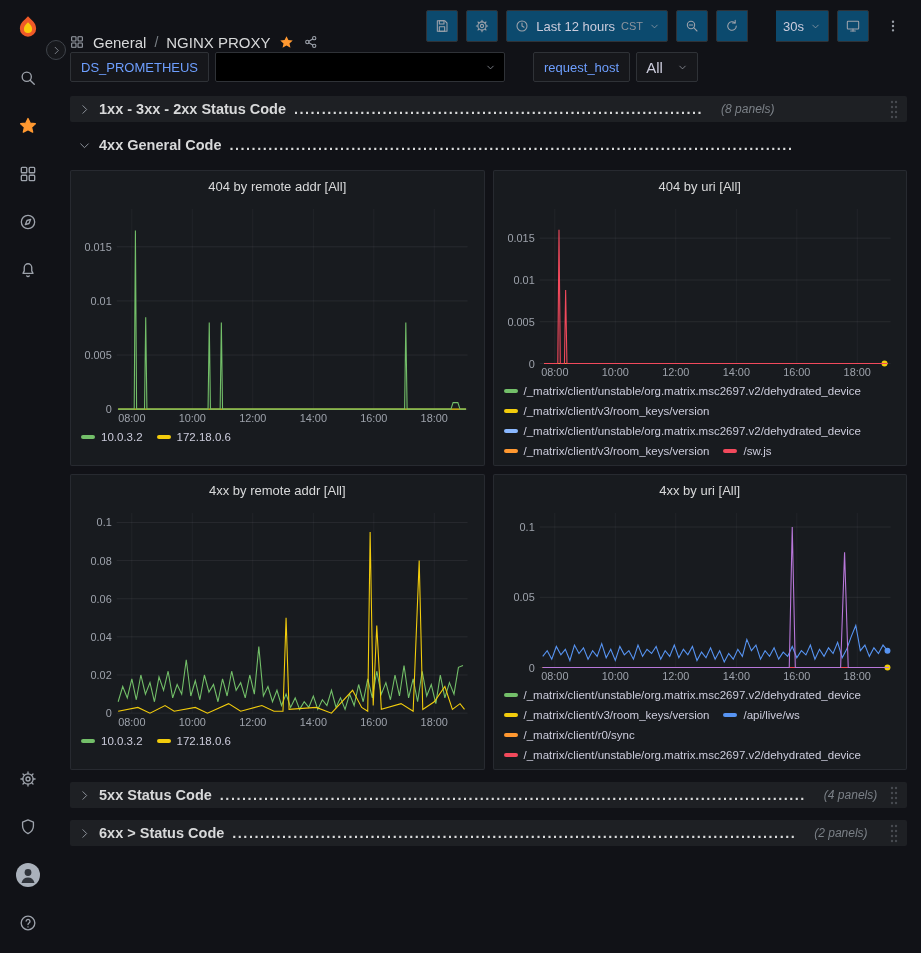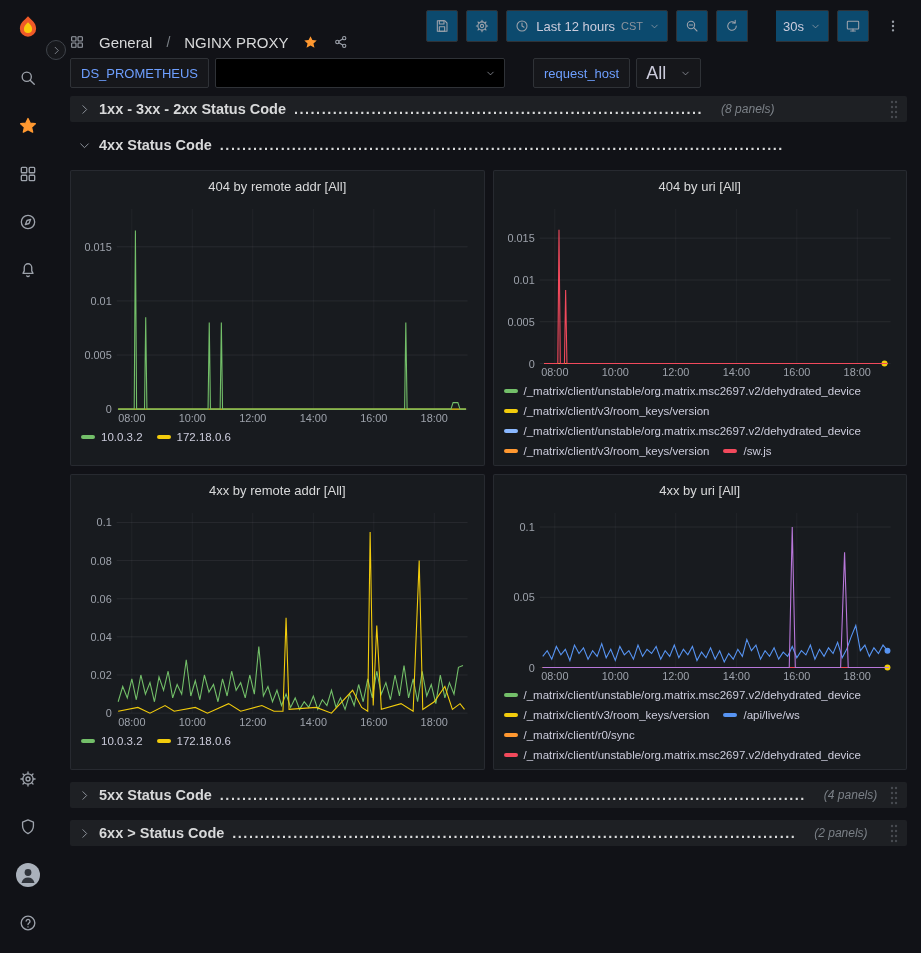--- a/index.html
+++ b/index.html
@@ -32,21 +32,21 @@
     display: grid; place-items: center; z-index: 9; cursor: pointer;
   }
   .expand-toggle .icon { width: 11px; height: 11px; }
 
   
   .header {
     position: absolute; left: 55px; top: 0; right: 0; height: 52px;
     display: flex; align-items: center; justify-content: space-between;
     padding: 0 12px 0 14px;
   }
-  .breadcrumb { display: flex; align-items: center; gap: 14px; margin-top: 32px; }
+  .breadcrumb { display: flex; align-items: center; gap: 8px; margin-top: 32px; }
   .crumb-section { font-size: 15px; color: #d8d9da; }
   .crumb-sep { font-size: 14px; color: #7b8087; }
   .crumb-title { font-size: 15px; font-weight: 500; color: #d8d9da; }
   .star-glyph { width: 17px; height: 17px; fill: #ff9830; stroke: none; }
   .header-right { display: flex; align-items: center; gap: 8px; }
   .hbtn {
     height: 32px; min-width: 32px; padding: 0 7px;
     background: #0c4a6e; border: 1px solid #2f3237; border-radius: 2px;
     display: flex; align-items: center; justify-content: center; gap: 6px;
     color: #ccccdc; font-size: 13px; cursor: pointer; font-family: inherit;
@@ -54,31 +54,31 @@
   .hbtn.noborder { background: transparent; border-color: transparent; }
   .btn-group { display: flex; }
   .btn-group .hbtn:first-child { border-radius: 2px 0 0 2px; }
   .btn-group .hbtn:last-child { border-radius: 0 2px 2px 0; border-left: none; margin-left: 28px; }
   .tz { font-size: 11px; color: #8e949d; }
   .caret { width: 11px; height: 11px; }
 
   
   .varbar {
     position: absolute; left: 55px; top: 52px; right: 0; height: 36px;
-    display: flex; align-items: flex-end; padding: 0 14px 0 15px; gap: 6px;
+    display: flex; align-items: flex-start; padding: 0 14px 0 15px; gap: 6px;
   }
   .varlabel {
     height: 30px; padding: 0 10px; display: flex; align-items: center;
     border: 1px solid #2f3237; border-radius: 2px; background: #16171b;
     color: #6e9fff; font-size: 13px; font-weight: 500; cursor: pointer;
   }
   .varvalue {
     height: 30px; padding: 0 9px; display: flex; align-items: center; gap: 14px;
     border: 1px solid #2f3237; border-radius: 2px; background: #16171b;
-    color: #ccccdc; font-size: 18px; cursor: pointer;
+    color: #ccccdc; font-size: 15px; cursor: pointer;
   }
   .ds-picker {
     width: 290px; height: 30px; background: #000000; border: 1px solid #2f3237;
     border-radius: 2px; display: flex; align-items: center; justify-content: flex-end;
     padding: 0 8px; cursor: pointer;
   }
   .vargap { width: 16px; }
 
   
   .dash { position: absolute; left: 55px; top: 88px; right: 0; bottom: 0; padding: 8px 14px 3px 15px; overflow: hidden; }
@@ -310,21 +310,21 @@
           <circle cx="3" cy="18" r="1.2"></circle>
           <circle cx="7" cy="18" r="1.2"></circle>
         </g>
     </svg>
   </div>
 
   <div class="row-header">
     <svg class="icon row-chevron" viewBox="0 0 24 24">
         <polyline points="5 9 12 16 19 9"></polyline>
       </svg>
-    <span class="row-title">4xx Status Code</span>
+    <span class="row-title">4xx General Code</span>
     <span class="row-leader">......................................................................................................</span>
   </div>
 
   <div class="panel-grid">
     <section class="panel">
       <div class="panel-title">404 by remote addr [All]</div>
       <div class="chart-wrap">
         <svg class="chart" viewBox="0 0 400 226">
             <line x1="53.3" y1="8" x2="53.3" y2="210" stroke="rgba(204,204,220,0.06)"></line>
             <text x="53.3" y="223" fill="#9da2ab" font-size="11" text-anchor="middle">08:00</text>

